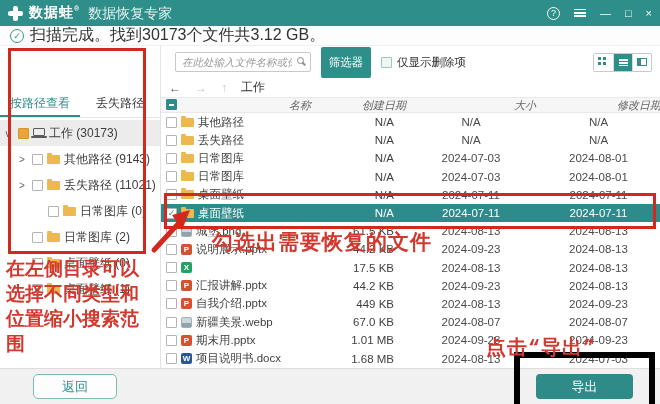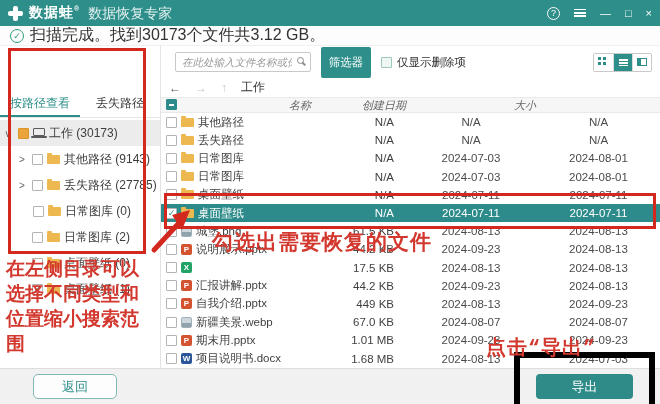--- a/index.html
+++ b/index.html
@@ -142,23 +142,23 @@
         <div class="tree-item" style="padding-left: 16px;">
           <span class="expander">&gt;</span>
           <span class="cb unchecked"></span>
           <span class="ico-folder"></span>
           <span class="tree-label">其他路径 (9143)</span>
         </div>
         <div class="tree-item" style="padding-left: 16px;">
           <span class="expander">&gt;</span>
           <span class="cb unchecked"></span>
           <span class="ico-folder"></span>
-          <span class="tree-label">丢失路径 (27785)</span>
-        </div>
-        <div class="tree-item" style="padding-left: 17px;">
+          <span class="tree-label">丢失路径 (11021)</span>
+        </div>
+        <div class="tree-item" style="padding-left: 32px;">
           <span class="expander"></span>
           <span class="cb unchecked"></span>
           <span class="ico-folder"></span>
           <span class="tree-label">日常图库 (0)</span>
         </div>
         <div class="tree-item" style="padding-left: 16px;">
           <span class="expander"></span>
           <span class="cb unchecked"></span>
           <span class="ico-folder"></span>
           <span class="tree-label">日常图库 (2)</span>
@@ -207,20 +207,21 @@
       <span class="nav-arrow">←</span>
       <span class="nav-arrow disabled">→</span>
       <span class="nav-arrow disabled">↑</span>
       <span class="crumb">工作</span>
     </div>
 
     <div class="thead" id="table-header">
         <div class="th th-name"><span class="cb full"></span><span>名称</span></div>
         <div class="th">创建日期</div>
         <div class="th">大小</div>
+        <div class="th">修改日期</div>
       </div>
     <div class="rows" id="rows">
         <div class="trow">
           <div class="td td-name">
             <span class="cb"></span>
             <span class="ico-folder"></span>
             <span class="fname">其他路径</span>
           </div>
           <div class="td td-size">N/A</div>
           <div class="td td-date">N/A</div>

